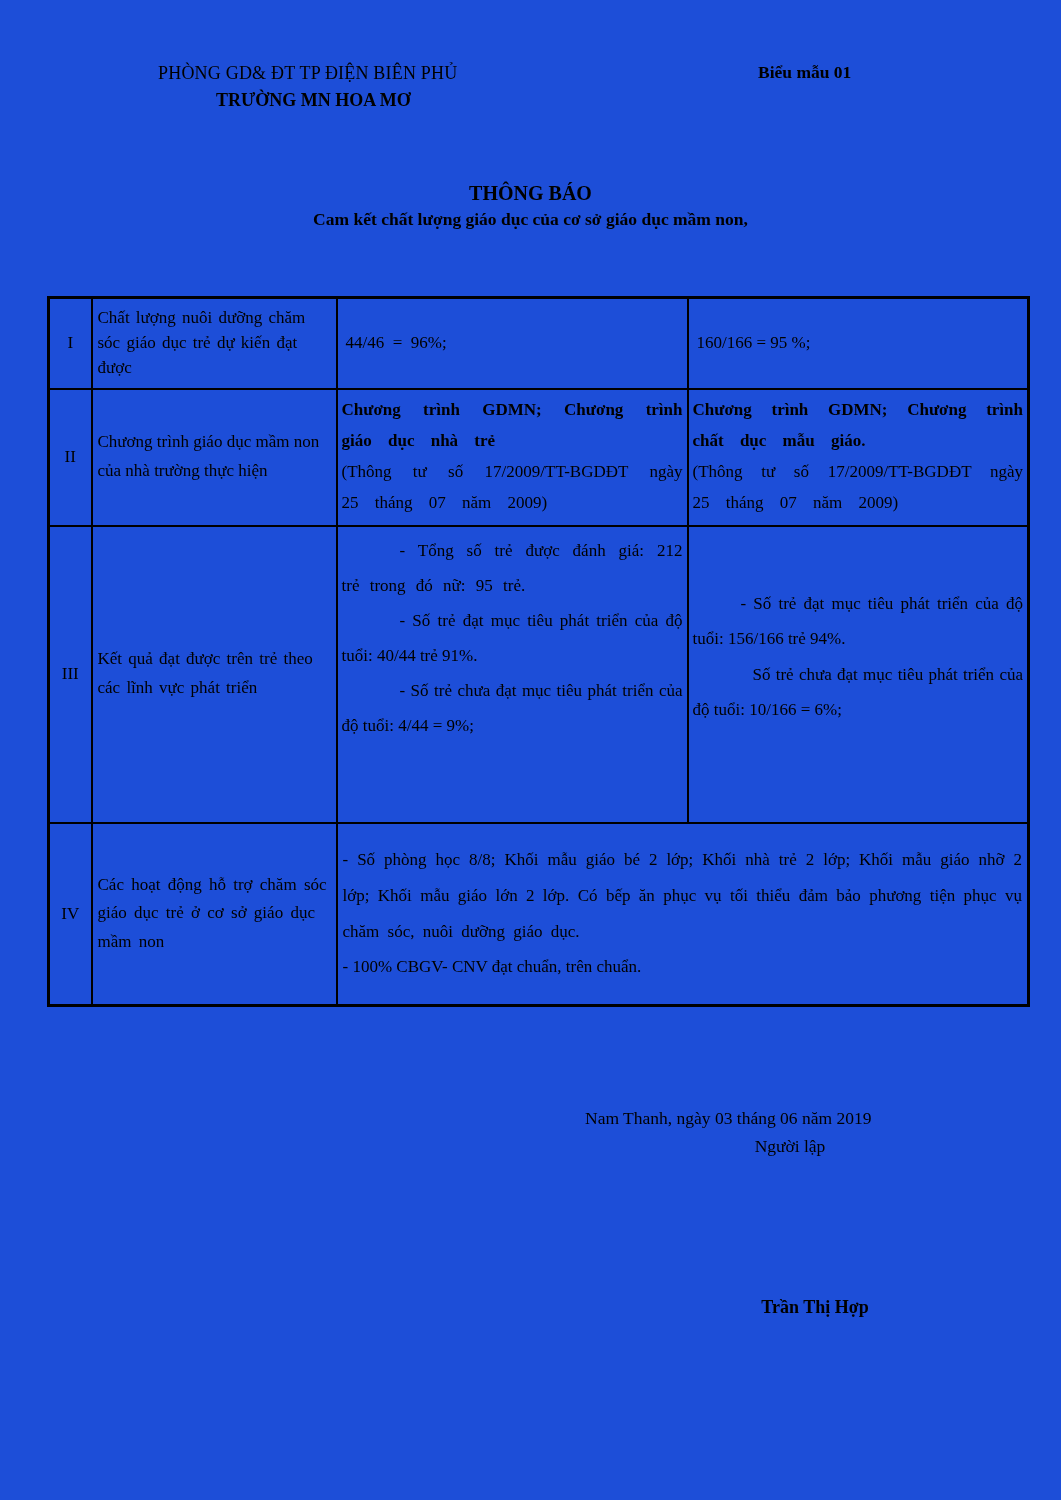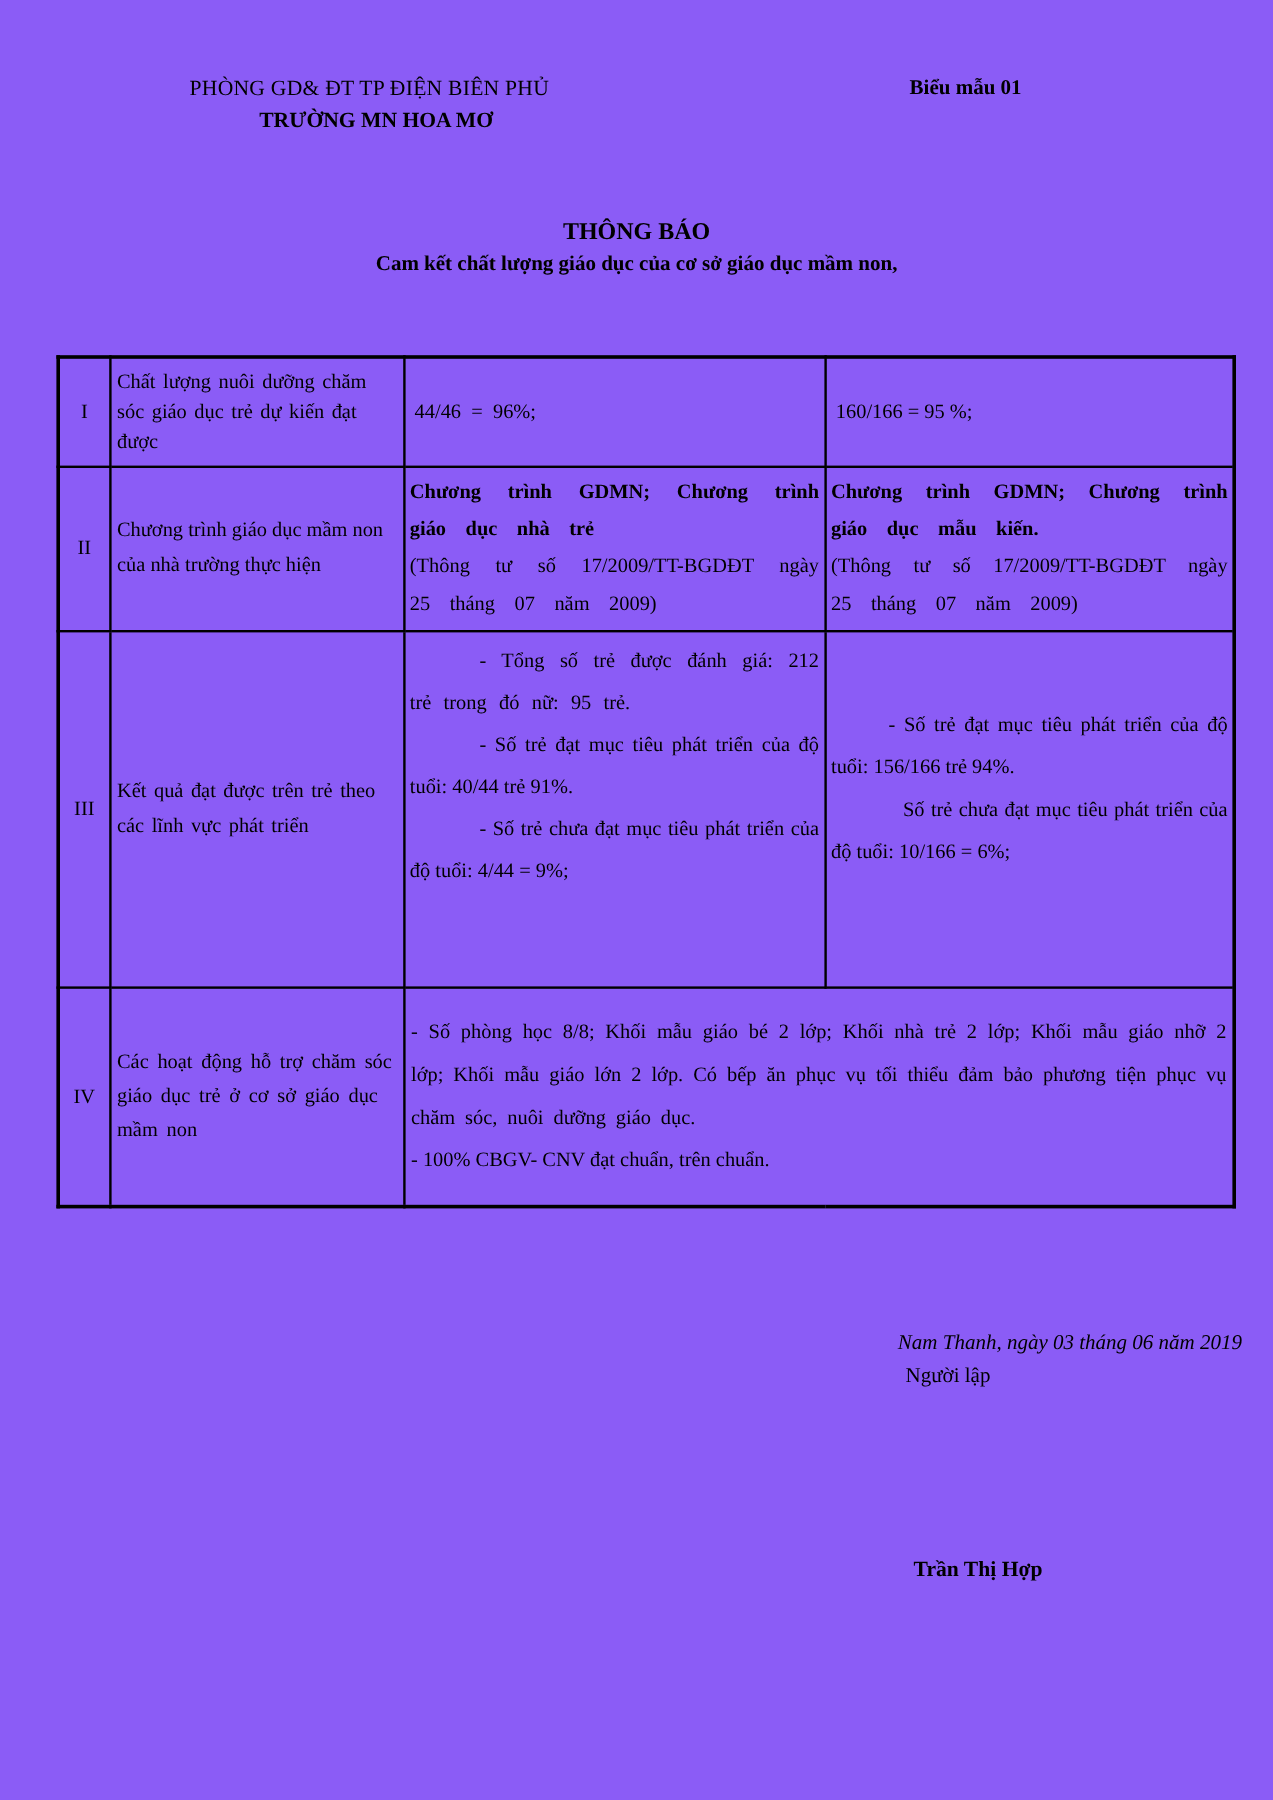--- a/index.html
+++ b/index.html
@@ -1,19 +1,19 @@
 <!DOCTYPE html>
 <html><head>
 <meta charset="utf-8">
 <style>
   html,body { margin:0; padding:0; background:#ffffff; }
   .page {
     position:relative;
     width:1061px; height:1500px;
-    background:#8b5cf6;
+    background:#1d4ed8;
     color:#000;
     font-family:"Liberation Serif","DejaVu Serif",serif;
     overflow:hidden;
   }
   
   .org-line1 { position:absolute; left:158px; top:63px; font-size:18px; letter-spacing:.2px; white-space:nowrap; }
   .org-line2 { position:absolute; left:216px; top:90px; font-size:18px; font-weight:bold; white-space:nowrap; }
   .form-label { position:absolute; left:758px; top:62px; font-size:17.5px; font-weight:bold; white-space:nowrap; }
 
   
@@ -59,21 +59,21 @@
   td.merged { padding:16px 5px; vertical-align:middle; text-align:justify; line-height:2.1; }
   td.merged p { margin:0; }
 
   .ws2 { word-spacing:2px; }
   .ws3 { word-spacing:3px; }
   .ws4 { word-spacing:4px; }
   .ws6 { word-spacing:6px; }
   .ws12 { word-spacing:12px; }
 
   
-  .footer-date { position:absolute; top:1108px; left:585px; width:450px; text-align:right; font-style:italic; font-size:17.5px; }
+  .footer-date { position:absolute; top:1108px; left:585px; width:450px; text-align:left; font-size:17.5px; }
   .footer-role { position:absolute; top:1136px; left:565px; width:450px; text-align:center; font-weight:normal; font-size:17.5px; }
   .footer-name { position:absolute; top:1297px; left:590px; width:450px; text-align:center; font-weight:bold; font-size:18px; }
 </style>
 </head>
 <body>
 
 <div class="page">
 
   <div class="org-line1">PHÒNG GD&amp; ĐT TP ĐIỆN BIÊN PHỦ</div>
   <div class="org-line2">TRƯỜNG MN HOA MƠ</div>
@@ -101,21 +101,21 @@
       </tr>
 
       <tr class="h-r2">
         <td class="stt">II</td>
         <td class="nd">Chương trình giáo dục mầm non của nhà trường thực hiện</td>
         <td class="prog">
           <p class="bold ws12">Chương trình GDMN; Chương trình giáo dục nhà trẻ</p>
           <p class="ws12">(Thông tư số 17/2009/TT-BGDĐT ngày 25 tháng 07 năm 2009)</p>
         </td>
         <td class="prog">
-          <p class="bold ws12">Chương trình GDMN; Chương trình giáo dục mẫu kiến.</p>
+          <p class="bold ws12">Chương trình GDMN; Chương trình chất dục mẫu giáo.</p>
           <p class="ws12">(Thông tư số 17/2009/TT-BGDĐT ngày 25 tháng 07 năm 2009)</p>
         </td>
       </tr>
 
       <tr class="h-r3">
         <td class="stt">III</td>
         <td class="nd ws2">Kết quả đạt được trên trẻ theo các lĩnh vực phát triển</td>
         <td class="res-nt">
           <p class="ind58 ws6">- Tổng số trẻ được đánh giá: 212 trẻ trong đó nữ: 95 trẻ.</p>
           <p class="ind58">- Số trẻ đạt mục tiêu phát triển của độ tuổi: 40/44 trẻ  91%.</p>

